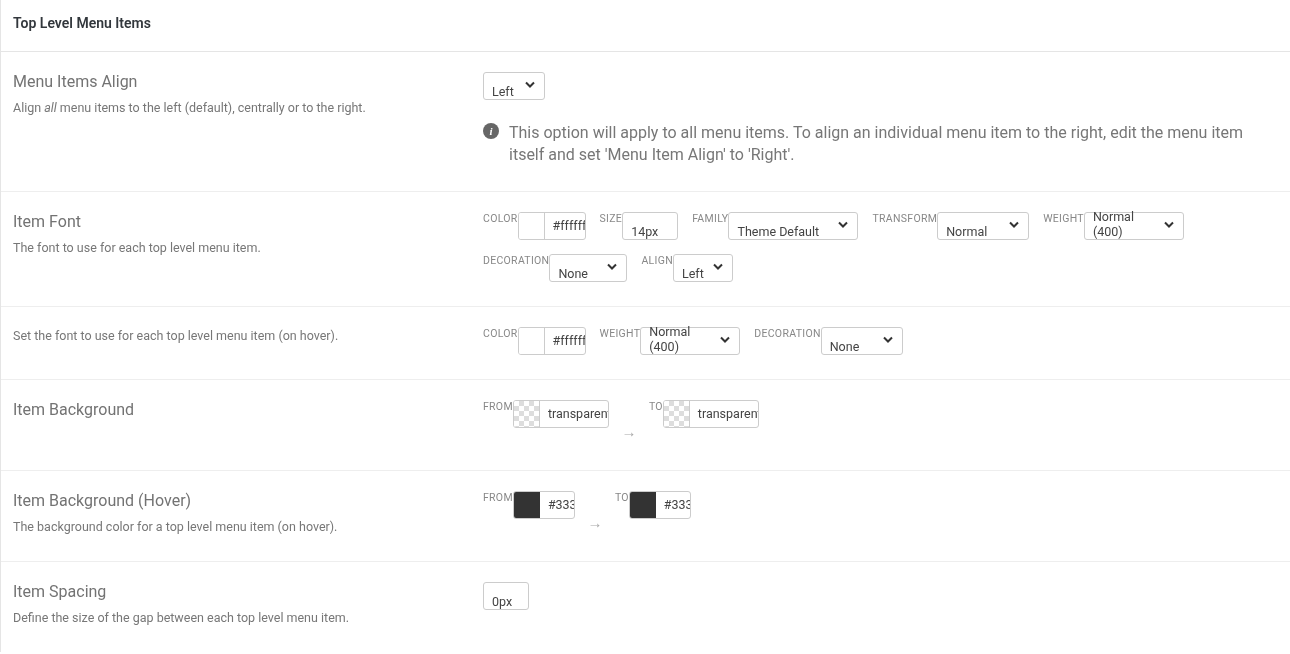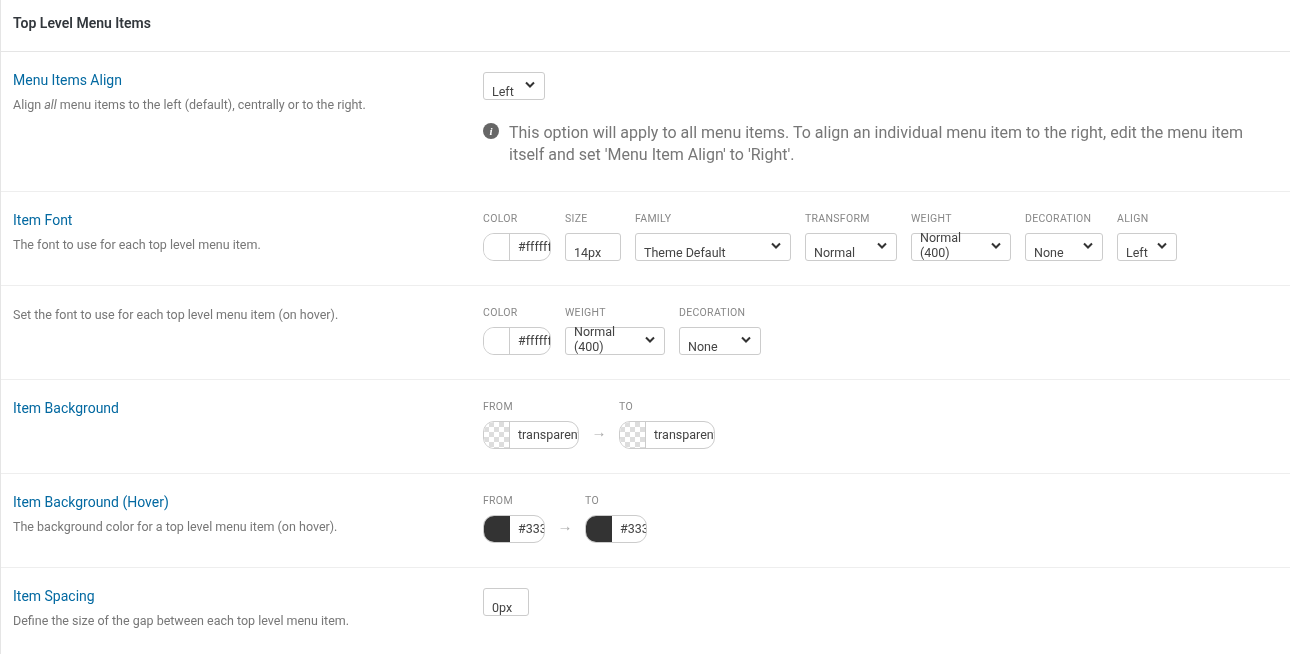--- a/index.html
+++ b/index.html
@@ -27,39 +27,39 @@
   border-bottom: 1px solid #eee;
   padding: 20px 12px 24px;
 }
 .row:last-child { border-bottom: none; }
 .left {
   width: 470px;
   flex-shrink: 0;
   padding-right: 20px;
 }
 .left .title {
-  font-size: 14px;
-  color: #0369a1;
+  font-size: 16px;
+  color: #737373;
   margin-bottom: 8px;
 }
 .left .desc {
   font-size: 12.5px;
   color: #777;
   line-height: 1.5;
 }
 .left .desc em { }
 .right {
   flex: 1;
 }
 .controls {
   display: flex;
   flex-wrap: wrap;
   gap: 14px;
 }
-.field-group { display: flex; flex-direction: column; }
+.field-group { display: flex; flex-direction: row; }
 .field-label {
   font-size: 10.5px;
   color: #888;
   text-transform: uppercase;
   letter-spacing: 0.3px;
   margin-bottom: 8px;
 }
 .select, .text-input {
   border: 1px solid #ccc;
   border-radius: 3px;
@@ -77,21 +77,21 @@
 .select .chevron {
   position: absolute;
   right: 8px;
   top: 50%;
   transform: translateY(-50%);
   pointer-events: none;
 }
 .text-input { cursor: text; }
 .color-field {
   border: 1px solid #ccc;
-  border-radius: 11px;
+  border-radius: 3px;
   background: #fff;
   height: 28px;
   display: flex;
   align-items: center;
   overflow: hidden;
 }
 .swatch {
   width: 26px;
   height: 26px;
   flex-shrink: 0;
@@ -197,21 +197,21 @@
           </div>
         </div>
         <div class="field-group">
           <span class="field-label">SIZE</span>
           <div class="text-input" style="width:56px">
             <span>14px</span>
           </div>
         </div>
         <div class="field-group">
           <span class="field-label">FAMILY</span>
-          <div class="select" style="width:156px">
+          <div class="select" style="width:130px">
             <span>Theme Default</span>
             <span class="chevron"><svg class="chev" viewBox="0 0 12 12">
                   <path d="M2 4l4 4 4-4"></path>
                 </svg></span>
           </div>
         </div>
         <div class="field-group">
           <span class="field-label">TRANSFORM</span>
           <div class="select" style="width:92px">
             <span>Normal</span>

